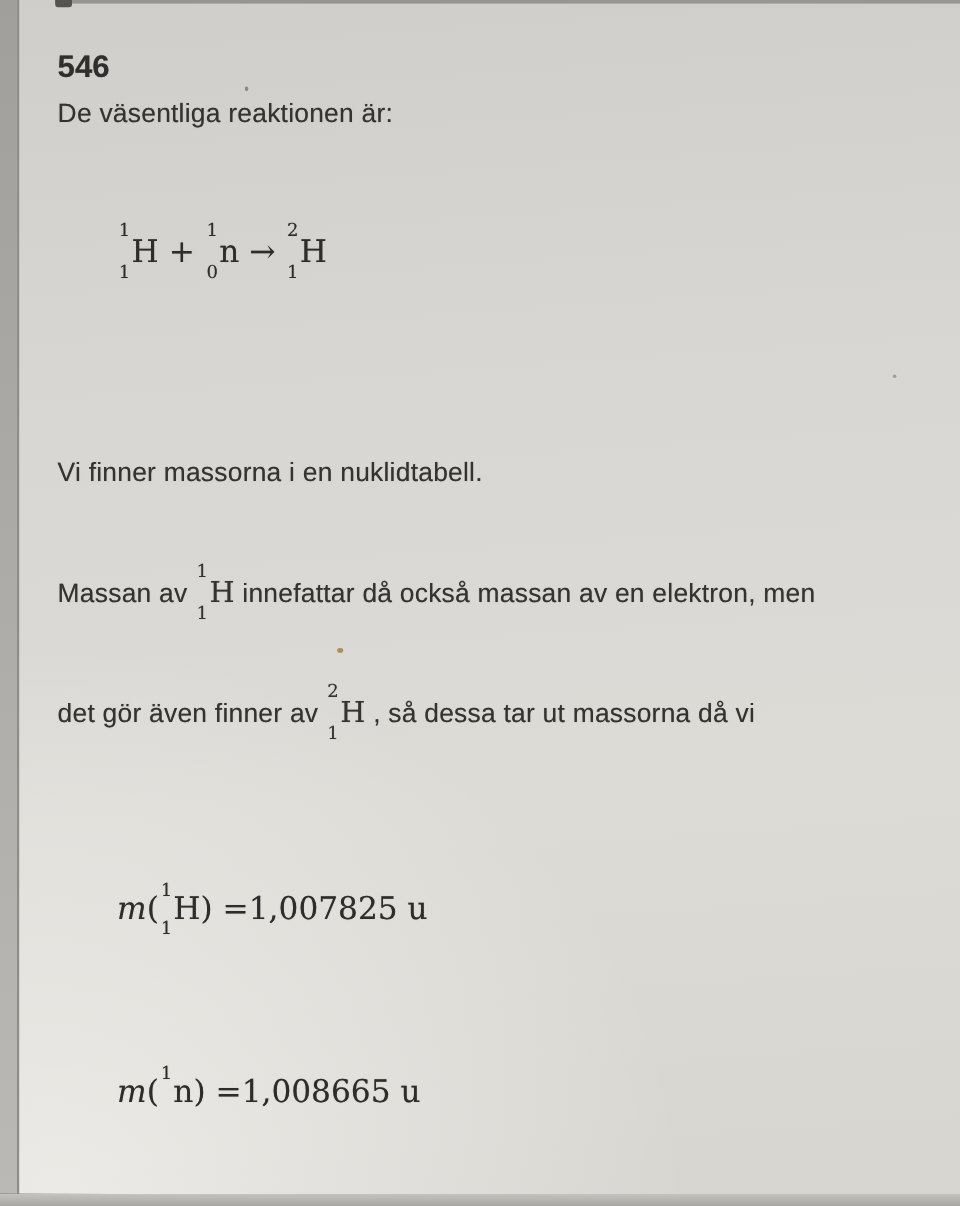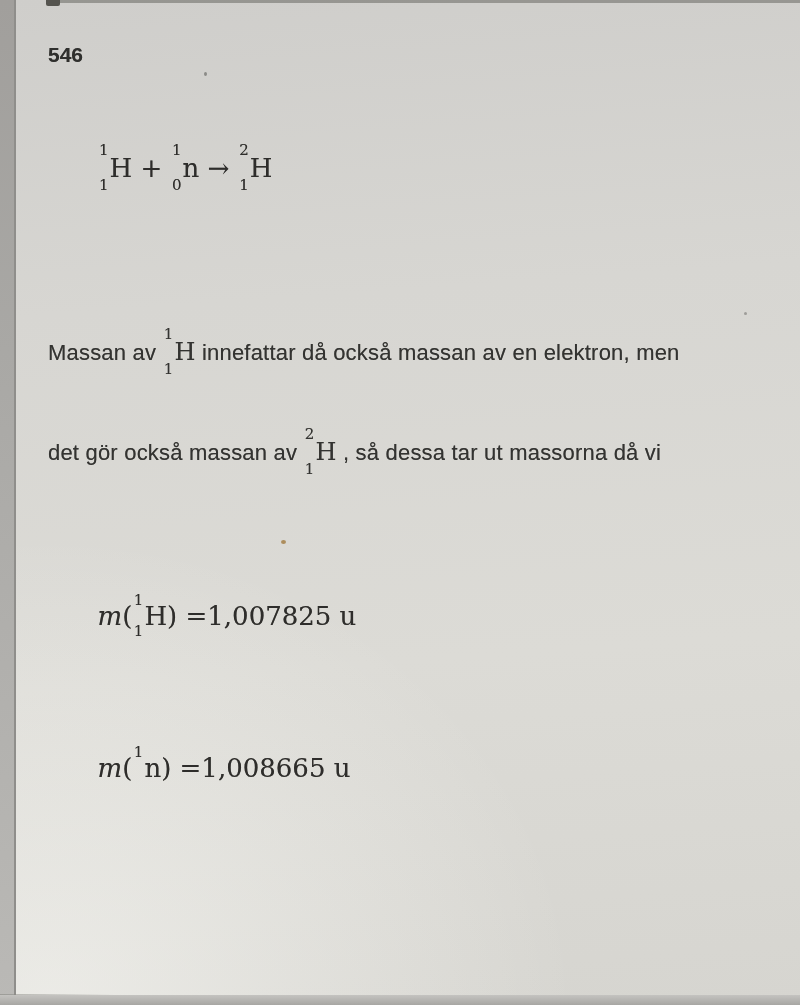--- a/index.html
+++ b/index.html
@@ -31,21 +31,21 @@
   .speck-tan{left:281px;top:540px;width:5px;height:4px;background:#ad8d5c;}
   .speck-a{left:204px;top:72px;width:3px;height:4px;background:rgba(110,109,105,0.7);}
   .speck-b{left:744px;top:312px;width:3px;height:3px;background:rgba(120,119,115,0.6);}
 
   .content{
     position:absolute;left:16px;top:0;right:0;bottom:10px;
     padding:0 20px 0 32px;
   }
   .content *{text-shadow:0 0 0.6px rgba(55,55,50,0.55);}
 
-  .problem-number{font-size:21px;font-weight:bold;line-height:26px;margin-top:42px;color:#2f2f2d;}
+  .problem-number{font-size:26px;font-weight:bold;line-height:26px;margin-top:42px;color:#2f2f2d;}
   .sans{font-size:22px;line-height:30px;letter-spacing:0.2px;white-space:pre-wrap;}
   .intro{margin-top:12px;}
 
   .serif{font-family:"DejaVu Serif","Liberation Serif",serif;color:#2e2d2b;white-space:pre-wrap;}
   .formula{margin-top:36px;font-size:26px;line-height:40px;padding:4px 0;}
   .ital{font-style:italic;}
 
   .para{margin-top:40px;}
   .para .pline{height:40px;line-height:40px;}
   .para .serif-inline{font-family:"DejaVu Serif","Liberation Serif",serif;font-size:24px;}
@@ -69,28 +69,30 @@
 <div class="photo">
 
   <div class="left-strip"></div>
   <div class="top-band"></div>
   <div class="top-chunk"></div>
 
   <div class="content">
 
     <div class="problem-number">546</div>
 
+    <div class="sans intro">De väsentliga reaktionen är:</div>
 
     <div class="serif formula">
       <span class="nuc"><span class="sup">1</span><span class="sub">1</span><span>H</span></span><span> + </span><span class="nuc"><span class="sup">1</span><span class="sub">0</span><span>n</span></span><span> → </span><span class="nuc"><span class="sup">2</span><span class="sub">1</span><span>H</span></span>
     </div>
 
     <div class="sans para">
+      <div class="pline">Vi finner massorna i en nuklidtabell.</div>
       <div class="pline"><span>Massan av </span><span class="serif-inline nuc"><span class="sup">1</span><span class="sub">1</span><span>H</span></span><span> innefattar då också massan av en elektron, men</span></div>
-      <div class="pline"><span>det gör också massan av </span><span class="serif-inline nuc"><span class="sup">2</span><span class="sub">1</span><span>H</span></span><span> , så dessa tar ut massorna då vi</span></div>
+      <div class="pline"><span>det gör även finner av </span><span class="serif-inline nuc"><span class="sup">2</span><span class="sub">1</span><span>H</span></span><span> , så dessa tar ut massorna då vi</span></div>
     </div>
 
     <div class="serif eq eq1">
       <span class="ital">m</span><span>(</span><span class="nuc"><span class="sup">1</span><span class="sub">1</span><span>H</span></span><span>) </span><span>=1,007825 u</span>
     </div>
 
     <div class="serif eq eq2">
       <span class="ital">m</span><span>(</span><span class="nuc"><span class="sup">1</span><span>n</span></span><span>) </span><span>=1,008665 u</span>
     </div>
 

